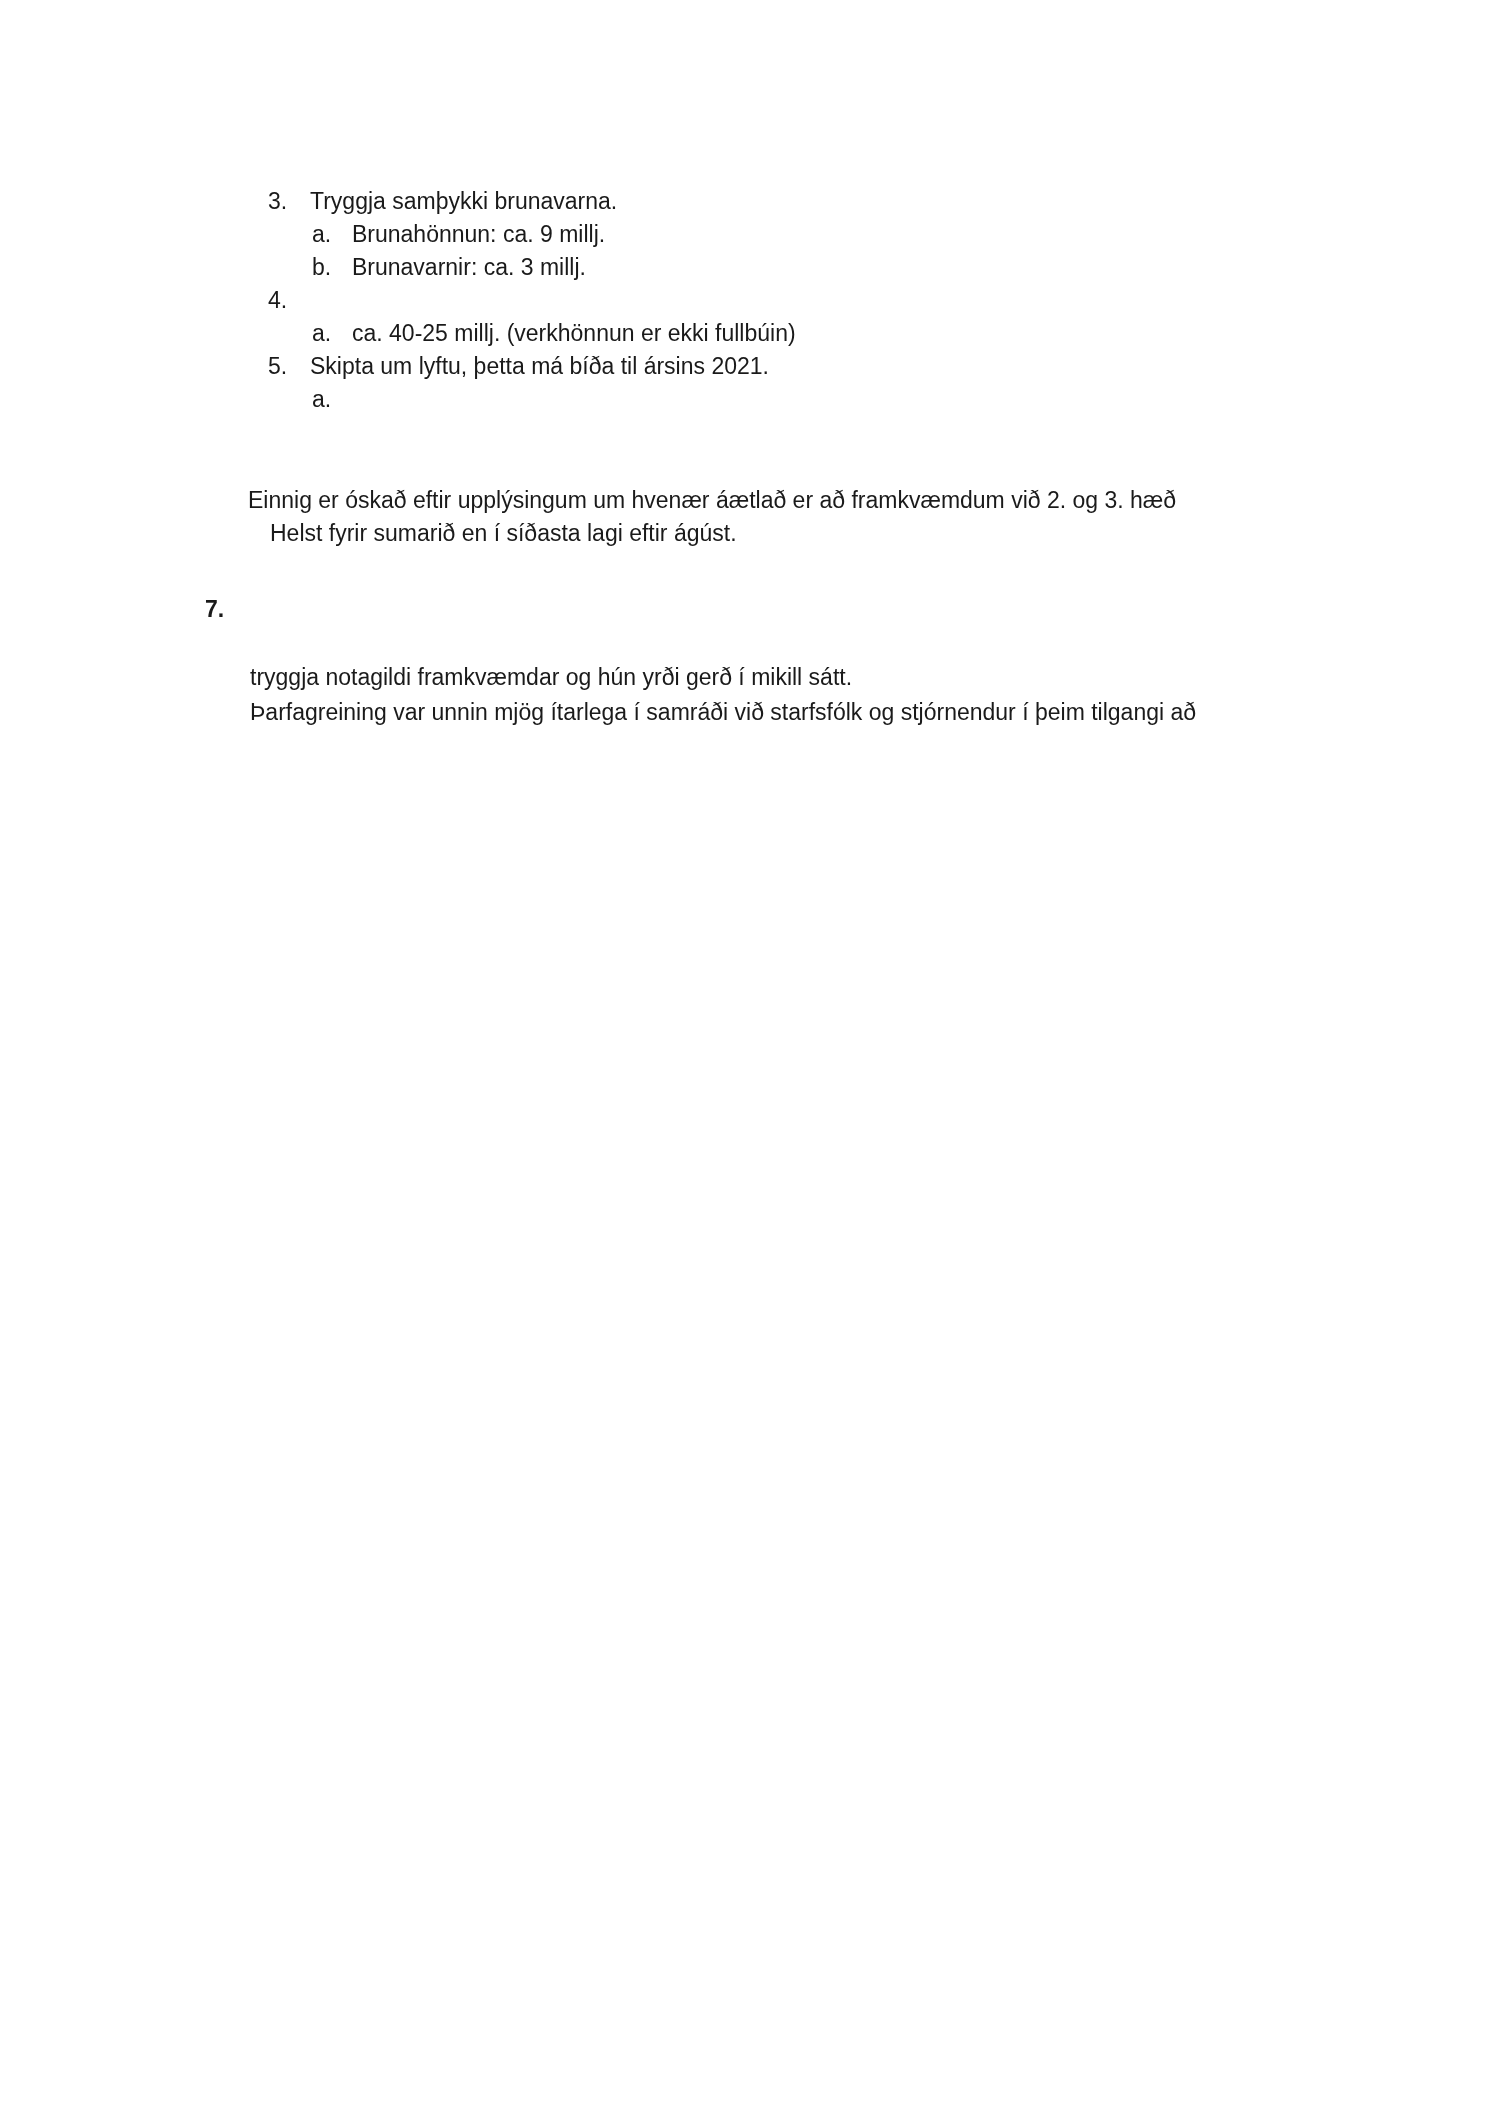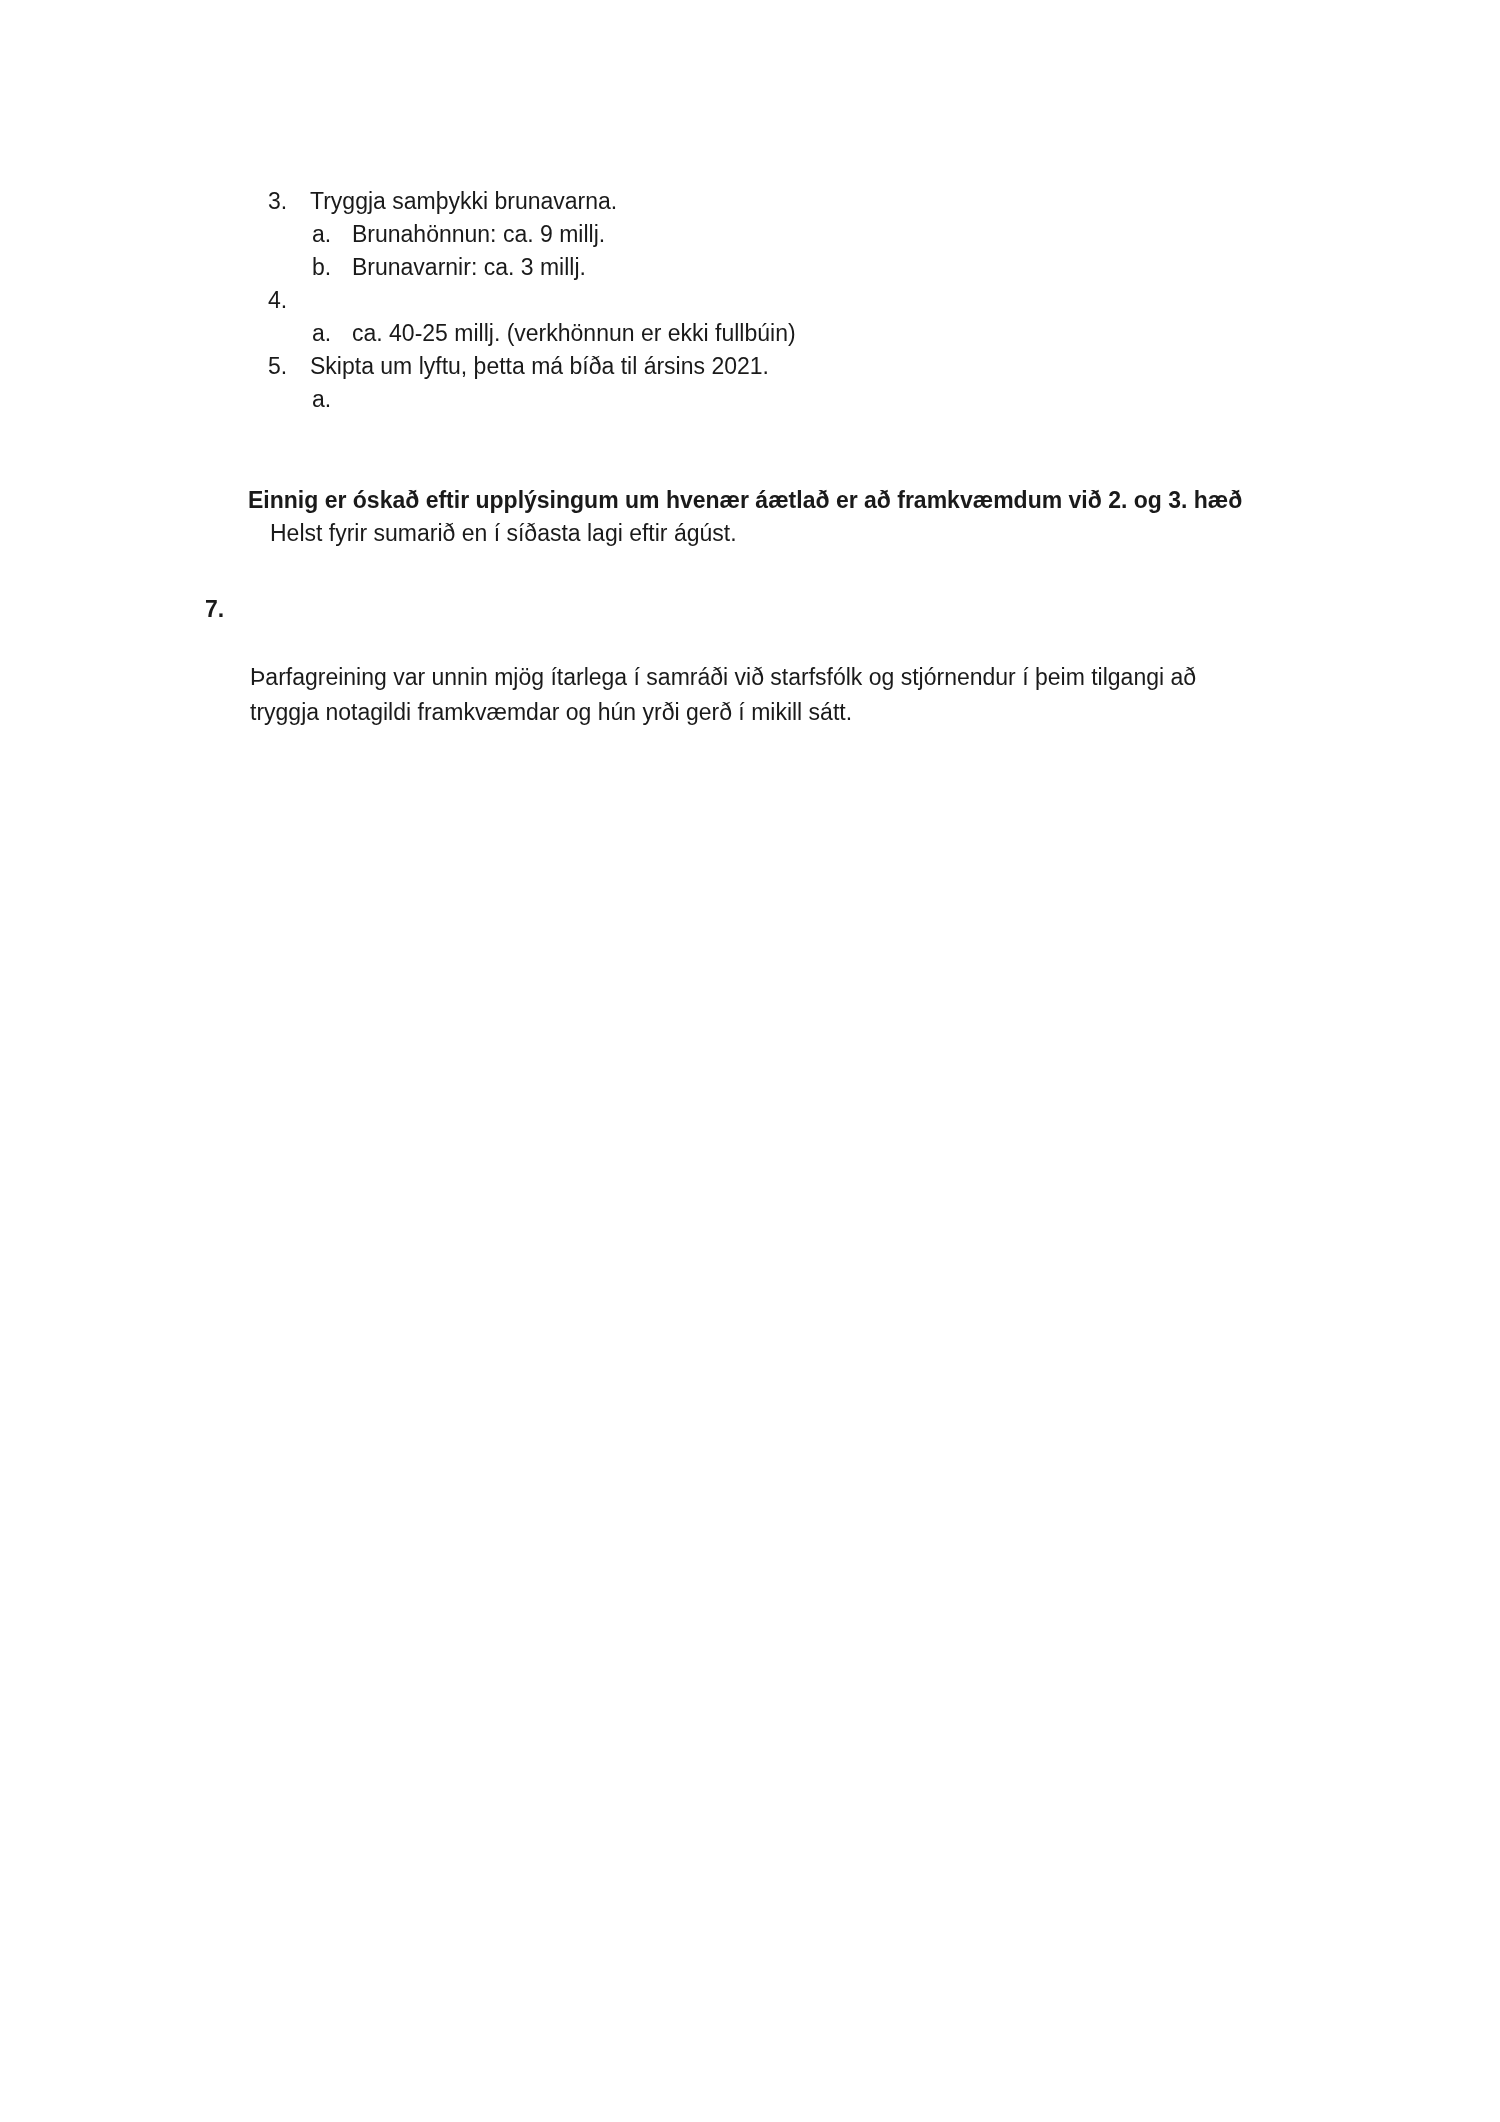--- a/index.html
+++ b/index.html
@@ -26,21 +26,21 @@
   }
   .row.lvl1 { margin-left: 268px; }
   .row.lvl1 .marker { width: 42px; flex: none; }
   .row.lvl2 { margin-left: 312px; }
   .row.lvl2 .marker { width: 40px; flex: none; }
   .row .text { max-width: 1010px; }
 
   .bold-block {
     margin-left: 248px;
     margin-top: 68px;
-    font-weight: bold;
+    font-weight: normal;
     line-height: 33px;
     max-width: 1020px;
   }
   .answer-line {
     margin-left: 270px;
     line-height: 33px;
   }
   .q7 {
     display: flex;
     margin-left: 205px;
@@ -93,18 +93,18 @@
 
     <div class="bold-block">
       <div>Einnig er óskað eftir upplýsingum um hvenær áætlað er að framkvæmdum við 2. og 3. hæð</div>
     </div>
     <div class="answer-line">Helst fyrir sumarið en í síðasta lagi eftir ágúst.</div>
 
     <div class="q7">
       <span class="marker">7.</span>
     </div>
     <div class="para">
+      <div>tryggja notagildi framkvæmdar og hún yrði gerð í mikill sátt.</div>
       <div>Þarfagreining var unnin mjög ítarlega í samráði við starfsfólk og stjórnendur í þeim tilgangi að</div>
-      <div>tryggja notagildi framkvæmdar og hún yrði gerð í mikill sátt.</div>
     </div>
 
   </div>
 </div>
 
 </body></html>

